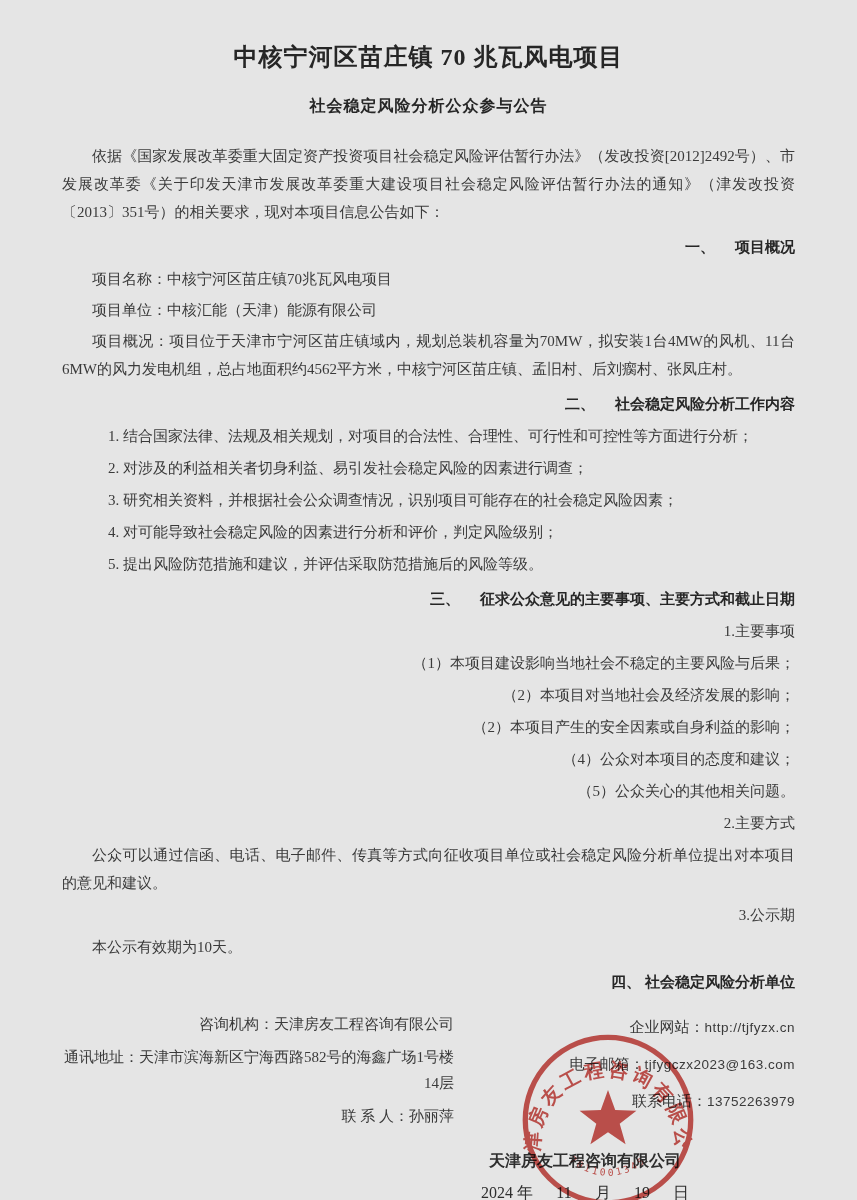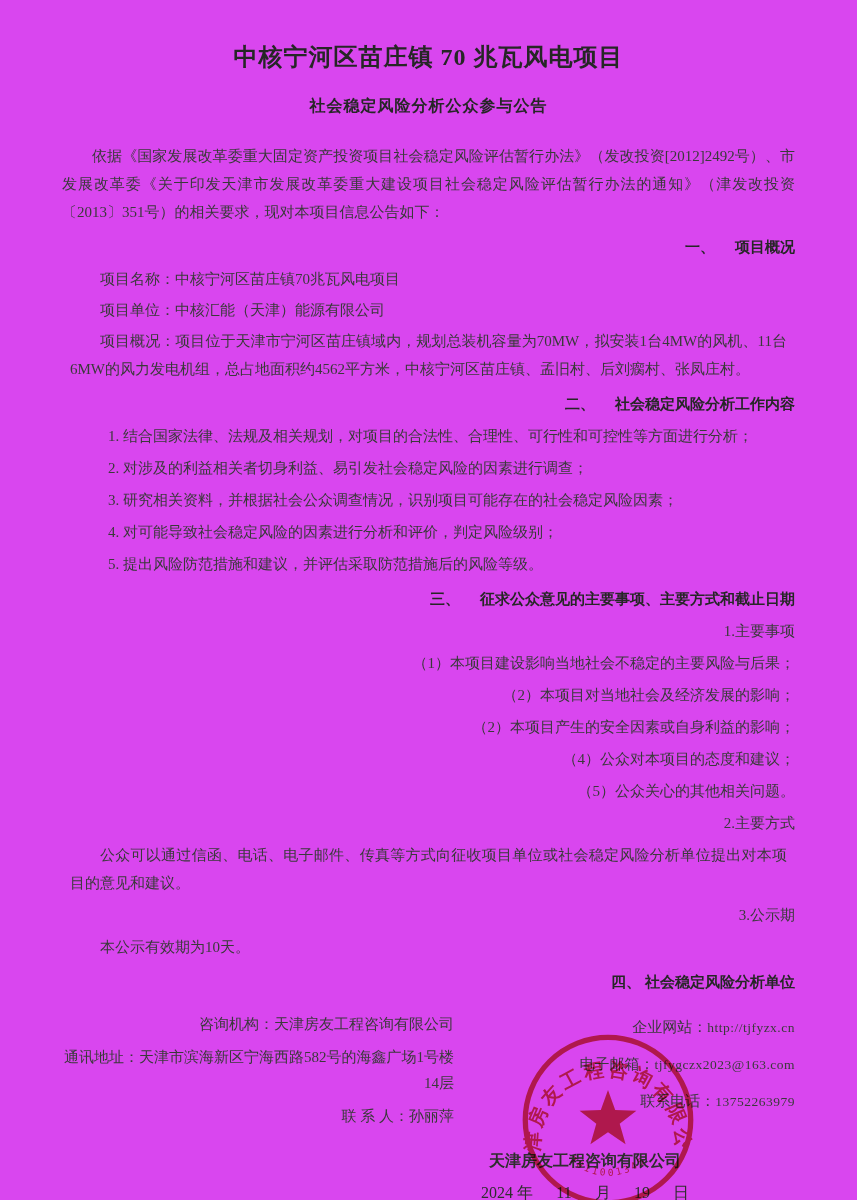--- a/index.html
+++ b/index.html
@@ -1,19 +1,19 @@
 <!DOCTYPE html>
 <html><head>
 <meta charset="utf-8">
 <style>
   html,body{margin:0;padding:0;background:#ffffff;}
   .page{
     position:relative;
     width:857px;height:1200px;
-    background:#d946ef;
+    background:#e5e5e5;
     box-sizing:border-box;
     padding:40px 62px 0 62px;
     font-family:"Liberation Serif","DejaVu Serif",serif;
     color:#3a3a3a;
     font-size:15px;
     line-height:28px;
     overflow:hidden;
   }
   .title1{
     text-align:center;font-size:24px;font-weight:bold;color:#262626;
@@ -22,31 +22,31 @@
   .title2{
     text-align:center;font-size:16px;font-weight:bold;color:#262626;
     line-height:32px;margin:0 0 20px 0;letter-spacing:1px;
   }
   p{margin:0;text-align:right;}
   .intro{text-indent:2em;text-align:justify;margin-bottom:4px;}
   .sec-head{font-weight:bold;color:#262626;margin:7px 0 4px 0;}
   .sec-head .marker{display:inline-block;}
   .sec-head .gap{margin-left:20px;}
   .sec-head .nogap{margin-left:4px;}
-  .body-p{text-indent:2em;text-align:justify;margin:3px 8px;}
+  .body-p{text-indent:2em;text-align:justify;margin:3px 0;}
   .num-item{padding-left:46px;margin:4px 0;text-align:justify;}
   .paren-item{padding-left:36px;margin:4px 0;}
   .sub-title{padding-left:30px;margin:4px 0;}
   .contact-wrap{position:relative;margin-top:8px;}
   .contact{display:flex;}
   .c-left{width:392px;}
   .c-right{width:341px;}
   .c-row{margin:7px 0;line-height:26px;}
   .c-right .c-row{margin:10px 0;}
-  .mono{font-family:Liberation Serif, serif;font-size:13.5px;letter-spacing:0.5px;}
+  .mono{font-family:Liberation Sans, sans-serif;font-size:13.5px;letter-spacing:0.5px;}
   .signature{
     width:330px;margin-left:auto;margin-right:45px;margin-top:10px;
     text-align:center;color:#2e2e2e;
   }
   .sig-company{font-weight:bold;font-size:16px;line-height:30px;}
   .sig-date{font-size:16px;line-height:34px;}
   .blank{
     display:inline-block;min-width:62px;text-align:center;
     border-bottom:1.5px solid #3a3a3a;line-height:20px;
   }

